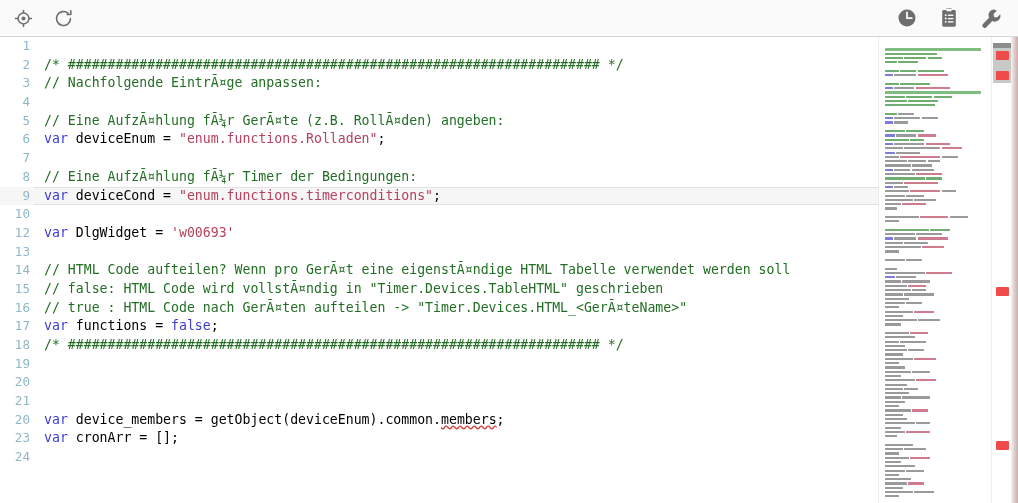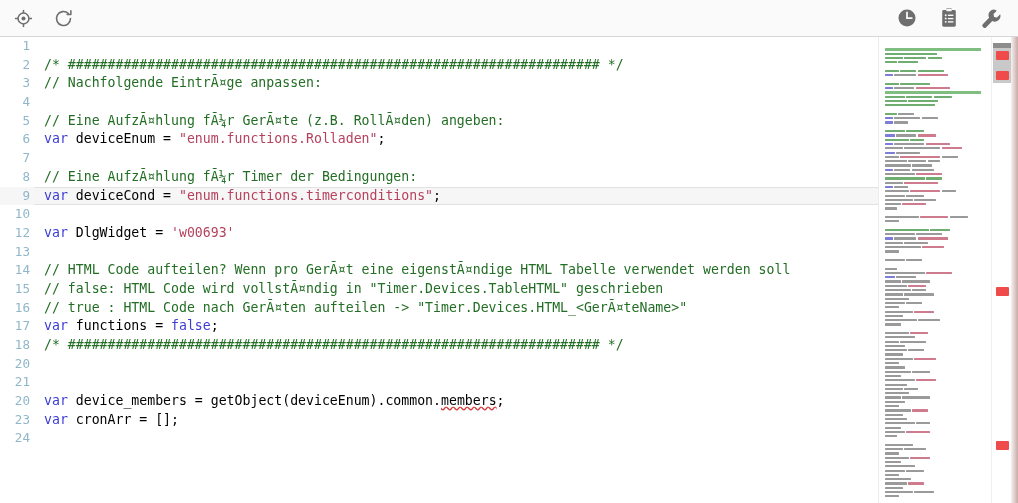--- a/index.html
+++ b/index.html
@@ -177,20 +177,21 @@
         <div class="line"><span class="ln">8</span><span class="lc"><span class="cm">// Eine AufzÃ¤hlung fÃ¼r Timer der Bedingungen:</span></span></div>
         <div class="line active"><span class="ln">9</span><span class="lc"><span class="kw">var</span><span class="id"> deviceCond = </span><span class="st">"enum.functions.timerconditions"</span><span class="pn">;</span></span></div>
         <div class="line"><span class="ln">10</span><span class="lc"></span></div>
         <div class="line"><span class="ln">12</span><span class="lc"><span class="kw">var</span><span class="id"> DlgWidget = </span><span class="st">'w00693'</span></span></div>
         <div class="line"><span class="ln">13</span><span class="lc"></span></div>
         <div class="line"><span class="ln">14</span><span class="lc"><span class="cm">// HTML Code aufteilen? Wenn pro GerÃ¤t eine eigenstÃ¤ndige HTML Tabelle verwendet werden soll</span></span></div>
         <div class="line"><span class="ln">15</span><span class="lc"><span class="cm">// false: HTML Code wird vollstÃ¤ndig in "Timer.Devices.TableHTML" geschrieben</span></span></div>
         <div class="line"><span class="ln">16</span><span class="lc"><span class="cm">// true : HTML Code nach GerÃ¤ten aufteilen -&gt; "Timer.Devices.HTML_&lt;GerÃ¤teName&gt;"</span></span></div>
         <div class="line"><span class="ln">17</span><span class="lc"><span class="kw">var</span><span class="id"> functions = </span><span class="kw">false</span><span class="pn">;</span></span></div>
         <div class="line"><span class="ln">18</span><span class="lc"><span class="cm">/* ################################################################### */</span></span></div>
+        <div class="line"><span class="ln">19</span><span class="lc"></span></div>
         <div class="line"><span class="ln">20</span><span class="lc"></span></div>
         <div class="line"><span class="ln">21</span><span class="lc"></span></div>
         <div class="line"><span class="ln">20</span><span class="lc"><span class="kw">var</span><span class="id"> device_members = getObject(deviceEnum).common.</span><span class="id err">members</span><span class="pn">;</span></span></div>
         <div class="line"><span class="ln">23</span><span class="lc"><span class="kw">var</span><span class="id"> cronArr = [];</span></span></div>
         <div class="line"><span class="ln">24</span><span class="lc"></span></div>
       </div>
 
     <div class="minimap">
       <div class="mm-inner" id="mm-inner">
           <div class="mmrow"><span class="mmseg mm-bar" style="width: 96px;"></span></div>

